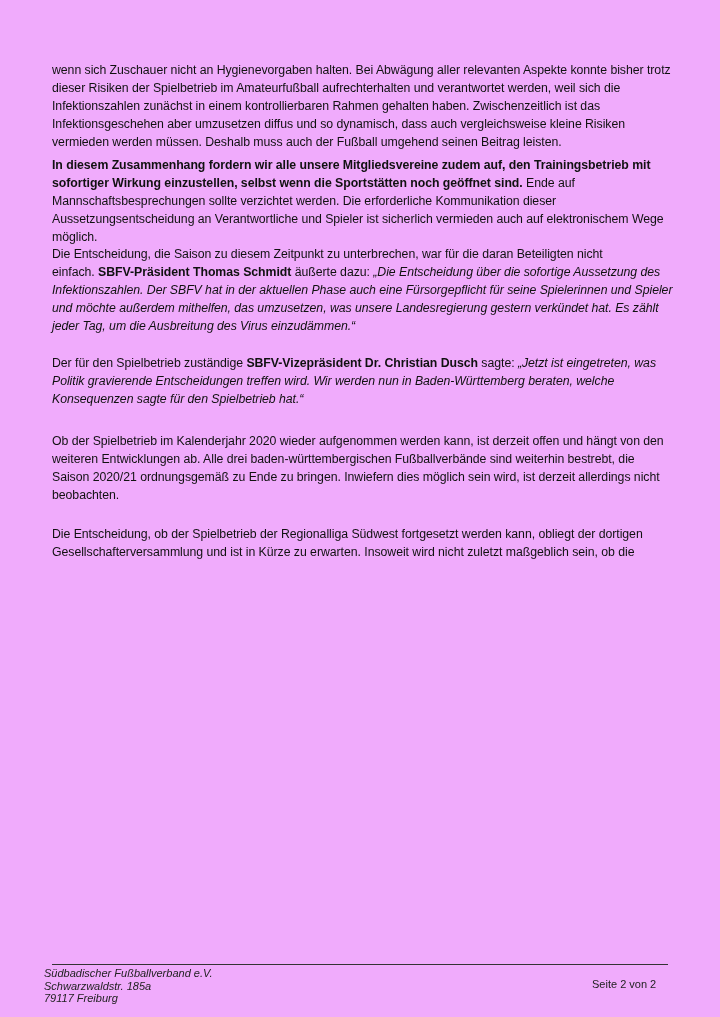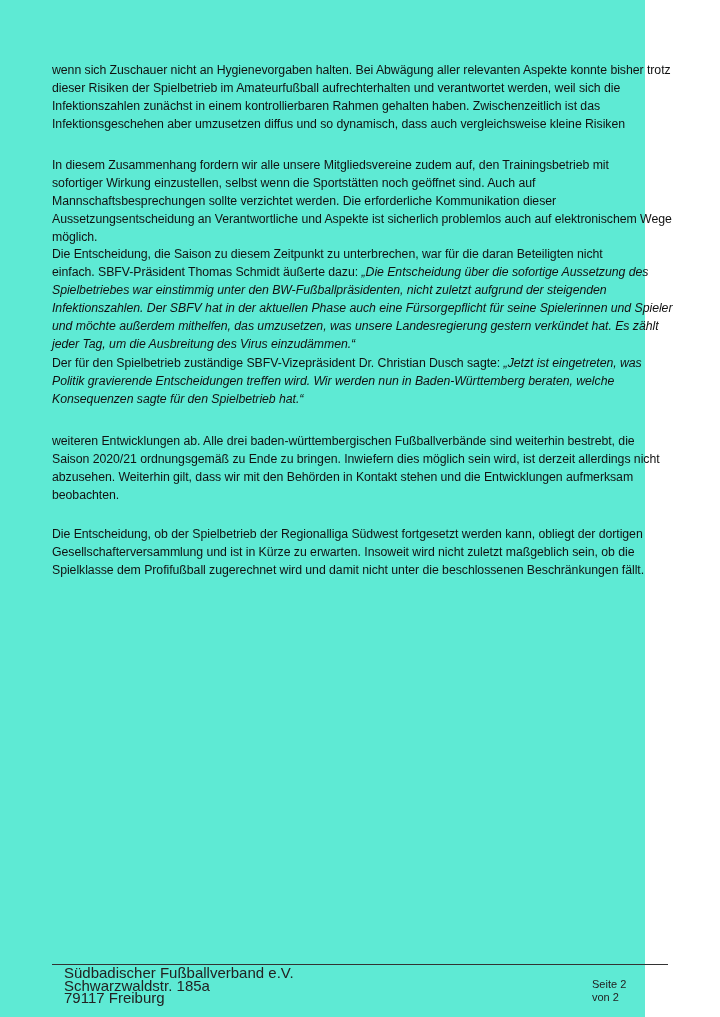--- a/index.html
+++ b/index.html
@@ -1,76 +1,75 @@
 <!DOCTYPE html>
 <html><head>
 <meta charset="utf-8">
 <style>
   html, body { margin: 0; padding: 0; background: #ffffff; }
   body { width: 720px; height: 1017px; position: relative; overflow: hidden;
          font-family: "Liberation Sans", sans-serif; color: #111111; }
-  .page { position: absolute; left: 0; top: 0; width: 645px; height: 1017px; background: #5eead4; }
+  .page { position: absolute; left: 0; top: 0; width: 720px; height: 1017px; background: #f0abfc; }
   .body-text { position: absolute; left: 52px; width: 640px; font-size: 12.3px; line-height: 18px;
                letter-spacing: -0.05px; }
   .para { margin: 0; position: absolute; left: 0; width: 640px; }
   .line { display: block; white-space: nowrap; }
-  b { font-weight: normal; }
+  b { font-weight: bold; }
   i { }
   #p1 { top: 61px; }
   #p2 { top: 156px; }
   #p3 { top: 245px; }
   #p4 { top: 354px; }
   #p5 { top: 432px; }
   #p6 { top: 525px; }
   .footer-rule { position: absolute; left: 52px; top: 964px; width: 616px; height: 0;
                  border-top: 1px solid #333; }
-  .footer-left { position: absolute; left: 64px; top: 967px; font-size: 15px; line-height: 12.5px; color: #222; }
+  .footer-left { position: absolute; left: 44px; top: 967px; font-size: 11px; line-height: 12.5px; color: #222; font-style: italic; }
   .footer-right { position: absolute; left: 592px; top: 978px; font-size: 11px; line-height: 12.5px; color: #222; }
 </style>
 </head>
 <body>
 
 <div class="page">
   <div class="body-text" style="top:0;">
     <div class="para" id="p1">
         <span class="line"><span>wenn sich Zuschauer nicht an Hygienevorgaben halten. Bei Abwägung aller relevanten Aspekte konnte bisher trotz</span></span>
         <span class="line"><span>dieser Risiken der Spielbetrieb im Amateurfußball aufrechterhalten und verantwortet werden, weil sich die</span></span>
         <span class="line"><span>Infektionszahlen zunächst in einem kontrollierbaren Rahmen gehalten haben. Zwischenzeitlich ist das</span></span>
         <span class="line"><span>Infektionsgeschehen aber umzusetzen diffus und so dynamisch, dass auch vergleichsweise kleine Risiken</span></span>
+        <span class="line"><span>vermieden werden müssen. Deshalb muss auch der Fußball umgehend seinen Beitrag leisten.</span></span>
       </div>
     <div class="para" id="p2">
         <span class="line"><b>In diesem Zusammenhang fordern wir alle unsere Mitgliedsvereine zudem auf, den Trainingsbetrieb mit</b></span>
-        <span class="line"><b>sofortiger Wirkung einzustellen, selbst wenn die Sportstätten noch geöffnet sind.</b><span> Auch auf</span></span>
+        <span class="line"><b>sofortiger Wirkung einzustellen, selbst wenn die Sportstätten noch geöffnet sind.</b><span> Ende auf</span></span>
         <span class="line"><span>Mannschaftsbesprechungen sollte verzichtet werden. Die erforderliche Kommunikation dieser</span></span>
-        <span class="line"><span>Aussetzungsentscheidung an Verantwortliche und Aspekte ist sicherlich problemlos auch auf elektronischem Wege</span></span>
+        <span class="line"><span>Aussetzungsentscheidung an Verantwortliche und Spieler ist sicherlich vermieden auch auf elektronischem Wege</span></span>
         <span class="line"><span>möglich.</span></span>
       </div>
     <div class="para" id="p3">
         <span class="line"><span>Die Entscheidung, die Saison zu diesem Zeitpunkt zu unterbrechen, war für die daran Beteiligten nicht</span></span>
         <span class="line"><span>einfach. </span><b>SBFV-Präsident Thomas Schmidt</b><span> äußerte dazu: </span><i>„Die Entscheidung über die sofortige Aussetzung des</i></span>
-        <span class="line"><i>Spielbetriebes war einstimmig unter den BW-Fußballpräsidenten, nicht zuletzt aufgrund der steigenden</i></span>
         <span class="line"><i>Infektionszahlen. Der SBFV hat in der aktuellen Phase auch eine Fürsorgepflicht für seine Spielerinnen und Spieler</i></span>
         <span class="line"><i>und möchte außerdem mithelfen, das umzusetzen, was unsere Landesregierung gestern verkündet hat. Es zählt</i></span>
         <span class="line"><i>jeder Tag, um die Ausbreitung des Virus einzudämmen.“</i></span>
       </div>
     <div class="para" id="p4">
         <span class="line"><span>Der für den Spielbetrieb zuständige </span><b>SBFV-Vizepräsident Dr. Christian Dusch</b><span> sagte: </span><i>„Jetzt ist eingetreten, was</i></span>
         <span class="line"><i>Politik gravierende Entscheidungen treffen wird. Wir werden nun in Baden-Württemberg beraten, welche</i></span>
         <span class="line"><i>Konsequenzen sagte für den Spielbetrieb hat.“</i></span>
       </div>
     <div class="para" id="p5">
+        <span class="line"><span>Ob der Spielbetrieb im Kalenderjahr 2020 wieder aufgenommen werden kann, ist derzeit offen und hängt von den</span></span>
         <span class="line"><span>weiteren Entwicklungen ab. Alle drei baden-württembergischen Fußballverbände sind weiterhin bestrebt, die</span></span>
         <span class="line"><span>Saison 2020/21 ordnungsgemäß zu Ende zu bringen. Inwiefern dies möglich sein wird, ist derzeit allerdings nicht</span></span>
-        <span class="line"><span>abzusehen. Weiterhin gilt, dass wir mit den Behörden in Kontakt stehen und die Entwicklungen aufmerksam</span></span>
         <span class="line"><span>beobachten.</span></span>
       </div>
     <div class="para" id="p6">
         <span class="line"><span>Die Entscheidung, ob der Spielbetrieb der Regionalliga Südwest fortgesetzt werden kann, obliegt der dortigen</span></span>
         <span class="line"><span>Gesellschafterversammlung und ist in Kürze zu erwarten. Insoweit wird nicht zuletzt maßgeblich sein, ob die</span></span>
-        <span class="line"><span>Spielklasse dem Profifußball zugerechnet wird und damit nicht unter die beschlossenen Beschränkungen fällt.</span></span>
       </div>
   </div>
 
   <div class="footer-rule"></div>
   <div class="footer-left">
     <div>Südbadischer Fußballverband e.V.</div>
     <div>Schwarzwaldstr. 185a</div>
     <div>79117 Freiburg</div>
   </div>
   <div class="footer-right">Seite 2 von 2</div>

